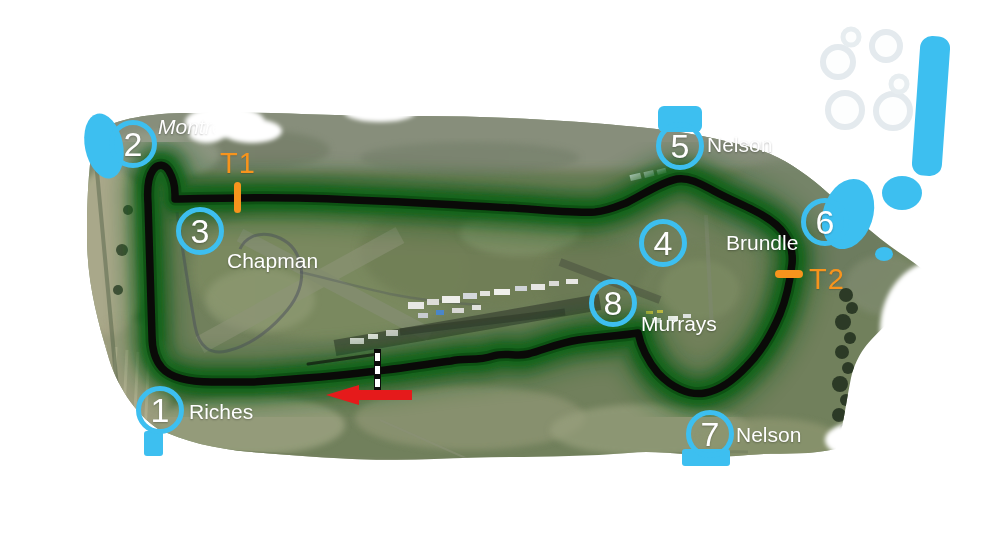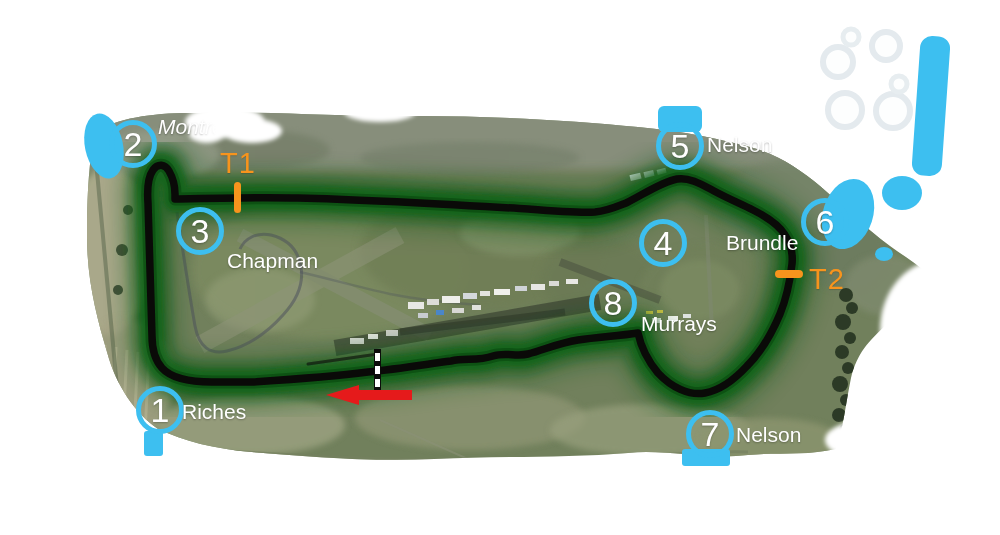--- a/index.html
+++ b/index.html
@@ -226,21 +226,21 @@
   <rect class="cls-orange" x="775" y="270" width="28" height="8" rx="4"></rect>
 
   <polygon class="cls-arrow" points="326,395 359,385 359,390 412,390 412,400 359,400 359,405"></polygon>
 </svg>
 
 <div id="markers">
       <div class="marker" style="left: 160px; top: 410px;">
         <div class="ring">
           <span class="num">1</span>
         </div>
-        <span class="cname" style="left: 22px; top: 2px; text-align: center;">Riches</span>
+        <span class="cname" style="left: 29px; top: 2px; text-align: center;">Riches</span>
       </div>
       <div class="marker" style="left: 133px; top: 144px;">
         <div class="ring">
           <span class="num">2</span>
         </div>
         <span class="cname fade-label" style="left: 25px; top: -17px; font-style: italic;">Montreal</span>
       </div>
       <div class="marker" style="left: 200px; top: 231px;">
         <div class="ring">
           <span class="num">3</span>

